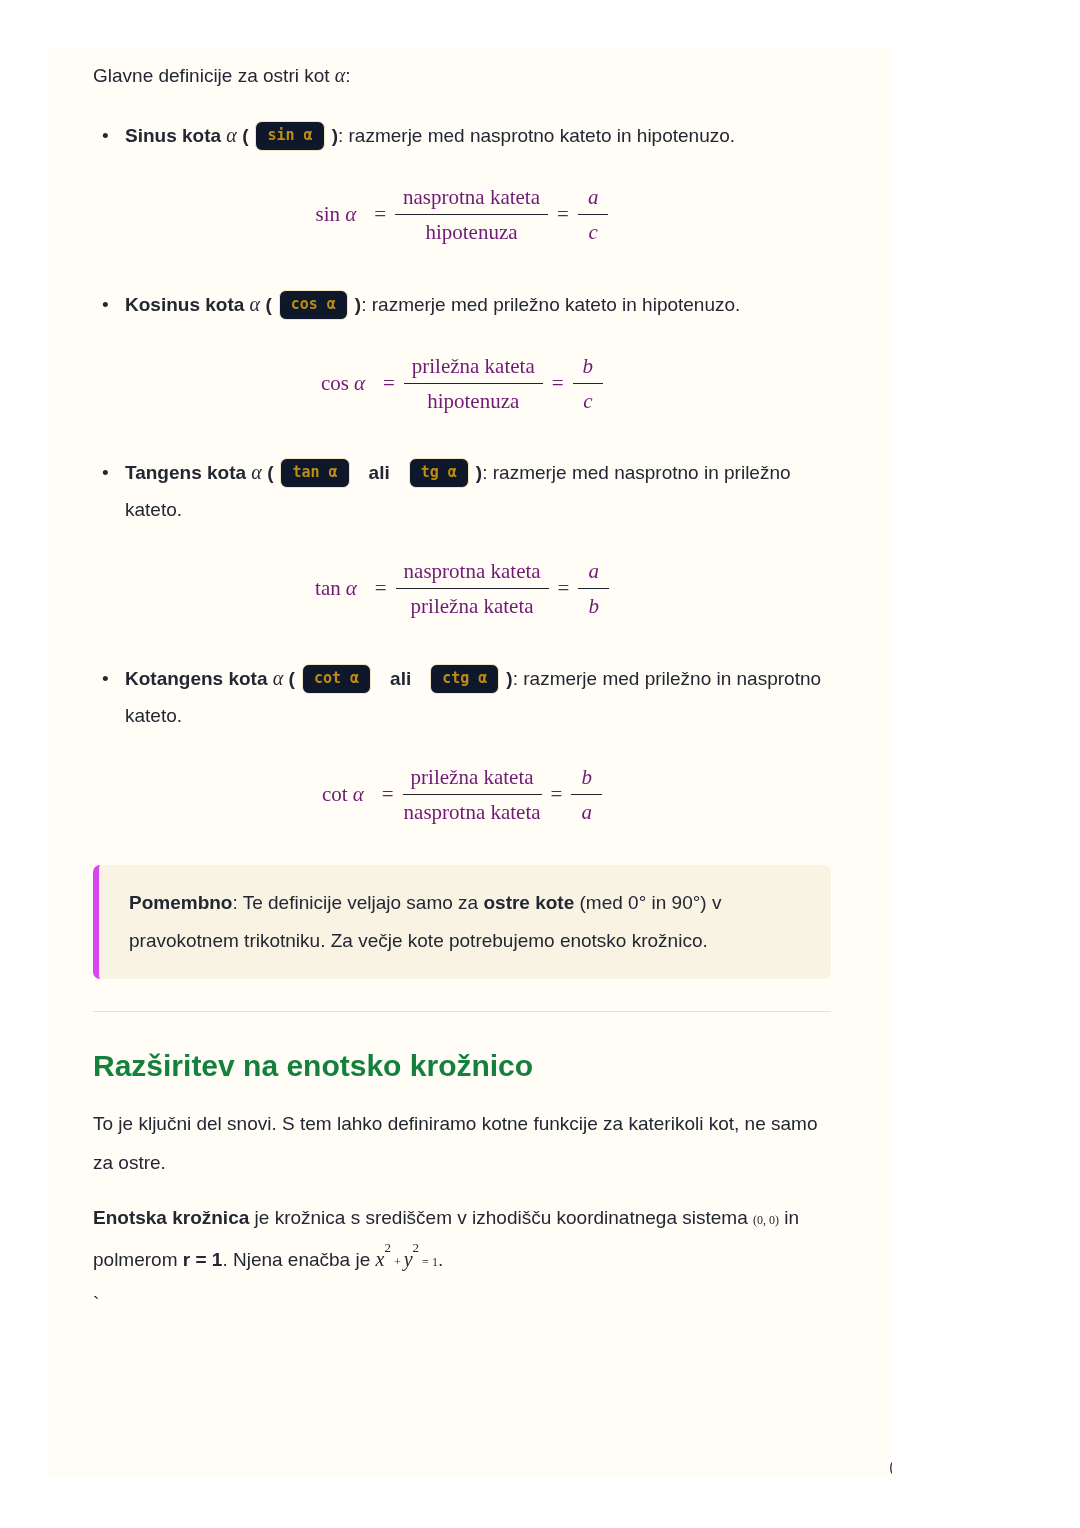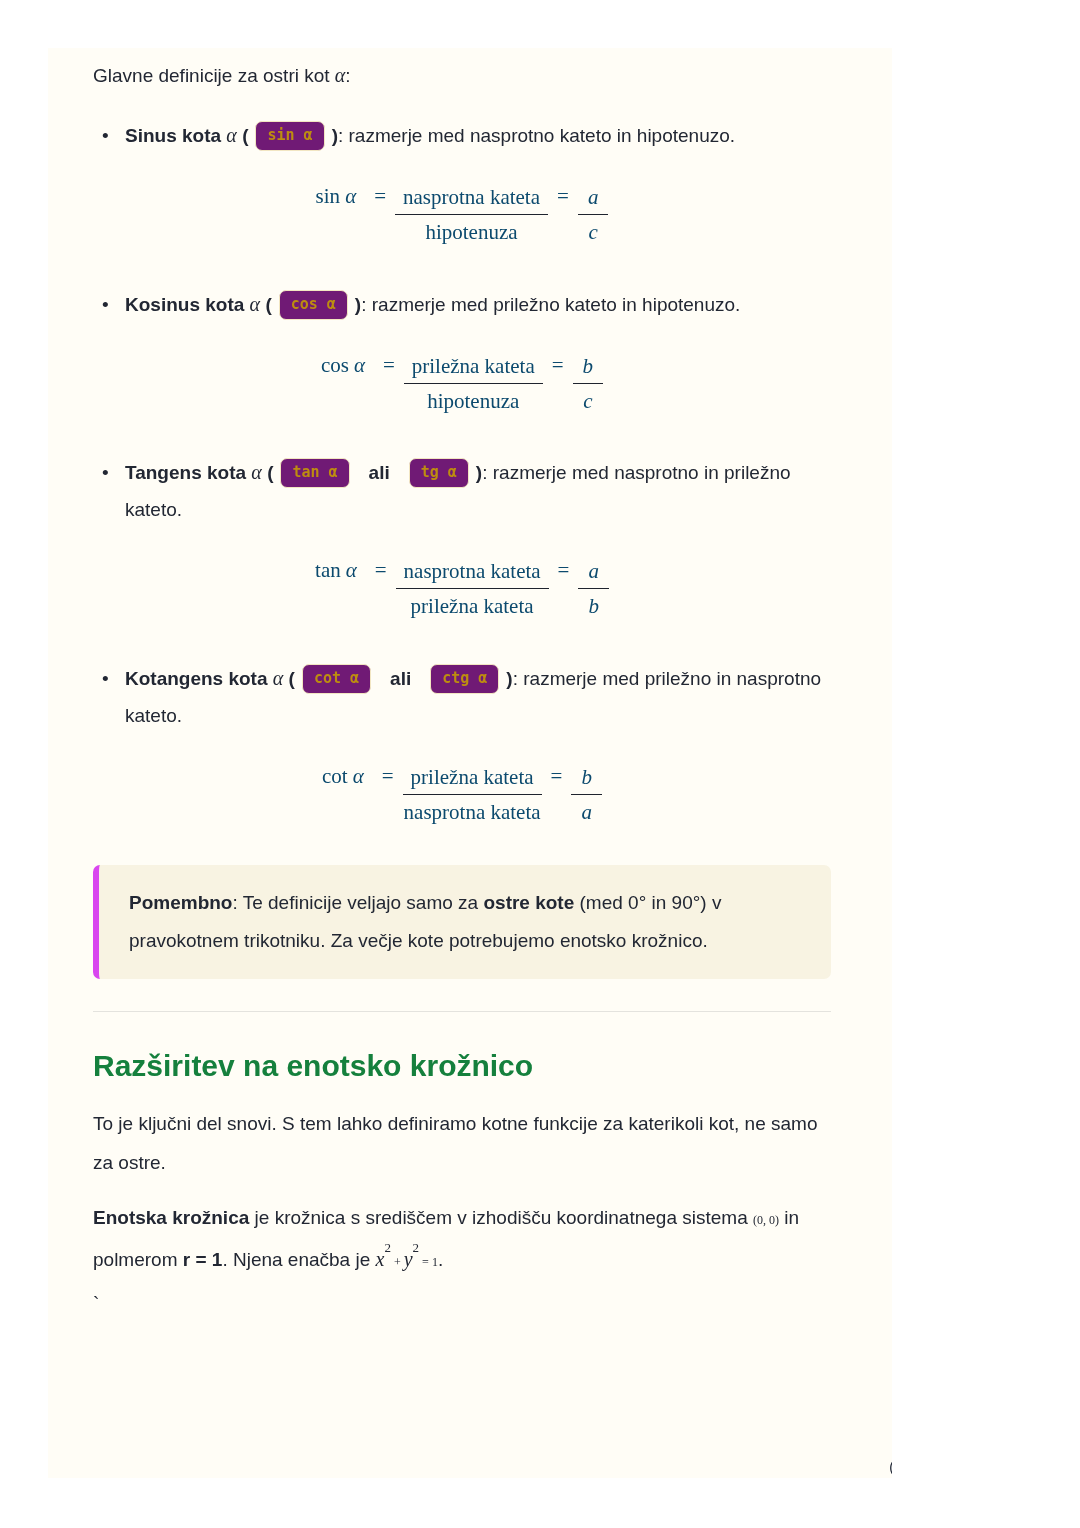--- a/index.html
+++ b/index.html
@@ -42,36 +42,36 @@
   .marker { flex: 0 0 32px; padding-left: 9px; }
   .bullet-text { flex: 1; }
 
   .badge {
     display: inline-block;
     font-family: "DejaVu Sans Mono", monospace;
     font-weight: 700;
     font-size: 15px;
     line-height: 1;
     color: #bd8d10;
-    background: #701a75;
+    background: #0f172a;
     border: 1px solid #f2e6c2;
     border-radius: 7px;
     padding: 6px 11px 7px;
     margin: 0 7px;
     vertical-align: 2px;
   }
   .sep { margin: 0 12px; }
 
   .formula {
     width: 738px;
-    display: flex; justify-content: center; 
+    display: flex; justify-content: center; align-items: center;
     margin: 30px 0 40px;
     font-family: "Liberation Serif", serif;
     font-size: 21px;
-    color: #0c4a6e;
+    color: #701a75;
   }
   .formula .fn { margin-right: 5px; }
   .formula .f-alpha { margin-right: 9px; font-size: 21px; }
   .formula .eq { margin: 0 9px; }
   .frac { display: inline-flex; flex-direction: column; align-items: center; line-height: 1.25; }
   .frac .num { padding: 0 8px 4px; border-bottom: 1.4px solid #1f242e; text-align: center; }
   .frac .den { padding-top: 4px; text-align: center; }
   .frac.letters .num { padding: 0 10px 4px; }
   .frac.letters .mvar { font-size: 21px; }
 

